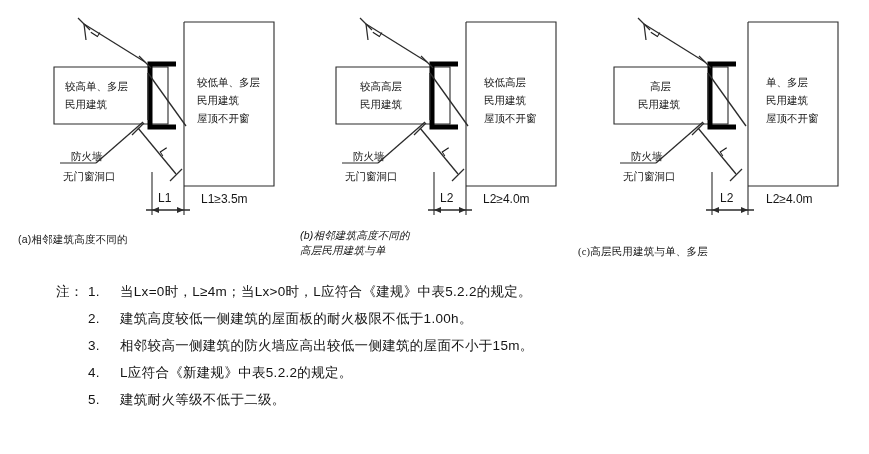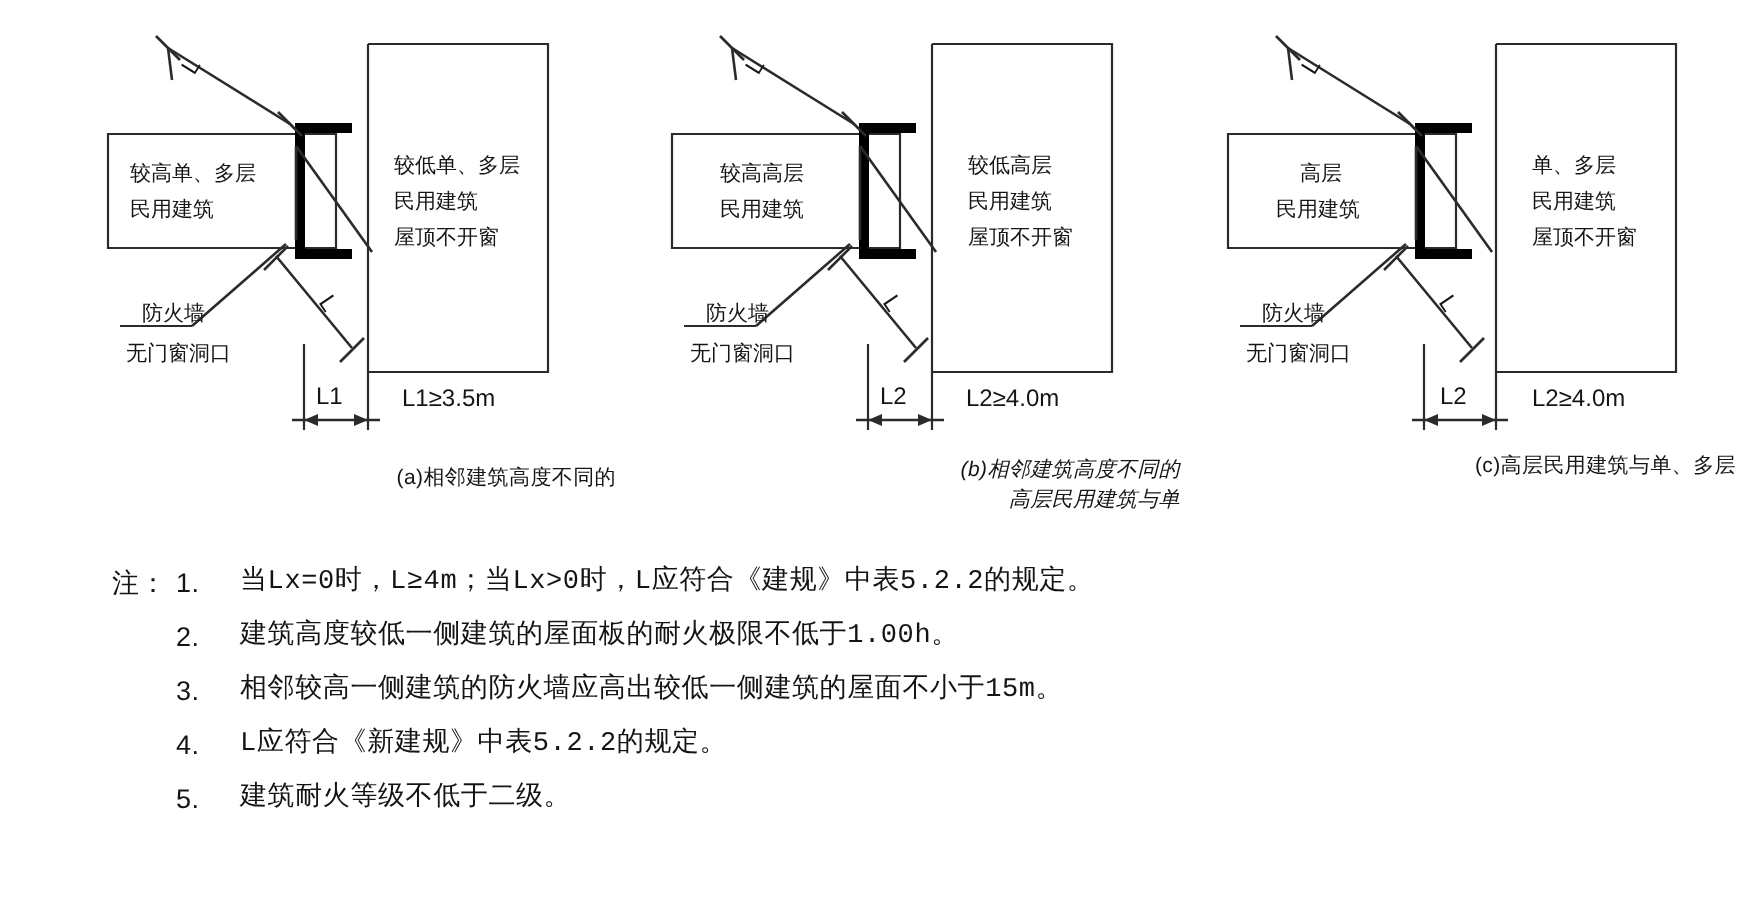--- a/index.html
+++ b/index.html
@@ -34,29 +34,29 @@
   }
   #panel-a { left: 18px; }
   #panel-b { left: 300px; }
   #panel-c { left: 578px; }
   .panel svg {
     display: block;
   }
   .caption {
     position: absolute;
     width: 290px;
-    text-align: right;
+    text-align: left;
     font-size: 10.5px;
     line-height: 15px;
     letter-spacing: 0.2px;
     color: #151515;
   }
   #caption-a { left: 18px;  top: 232px; }
   #caption-b { left: 300px; top: 228px; font-style: italic; }
-  #caption-c { left: 578px; top: 226px; }
+  #caption-c { left: 578px; top: 244px; font-family: Liberation Serif, serif; }
   .caption .cl { display: block; white-space: nowrap; }
 
   .notes {
     position: absolute;
     left: 56px;
     top: 278px;
     width: 700px;
   }
   .note-row {
     display: flex;
@@ -65,21 +65,21 @@
     line-height: 27px;
     letter-spacing: 0.3px;
     color: #141414;
     white-space: nowrap;
   }
   .note-label {
     width: 32px;
     flex: 0 0 32px;
     text-align: left;
   }
-  .note-text { flex: 1 1 auto; font-family: Liberation Mono, monospace; }
+  .note-text { flex: 1 1 auto; }
   .note-indent { padding-left: 32px; }
 
   
   .thin  { fill: none; stroke: #2b2b2b; stroke-width: 1.1; }
   .thin2 { fill: none; stroke: #2b2b2b; stroke-width: 1.3; }
   .thick { fill: none; stroke: #000000; stroke-width: 5; stroke-linejoin: miter; }
   .tick  { stroke: #2b2b2b; stroke-width: 1.3; }
   .blabel {
     font-family: "Liberation Sans", "DejaVu Sans", sans-serif;
     font-size: 10.5px;

